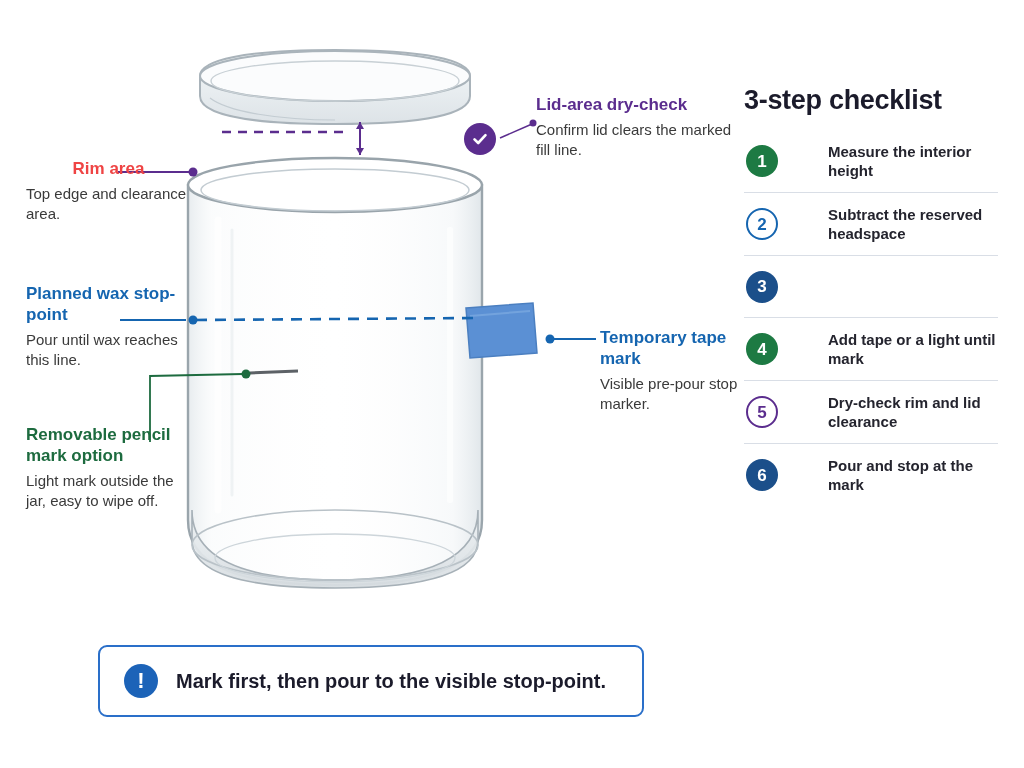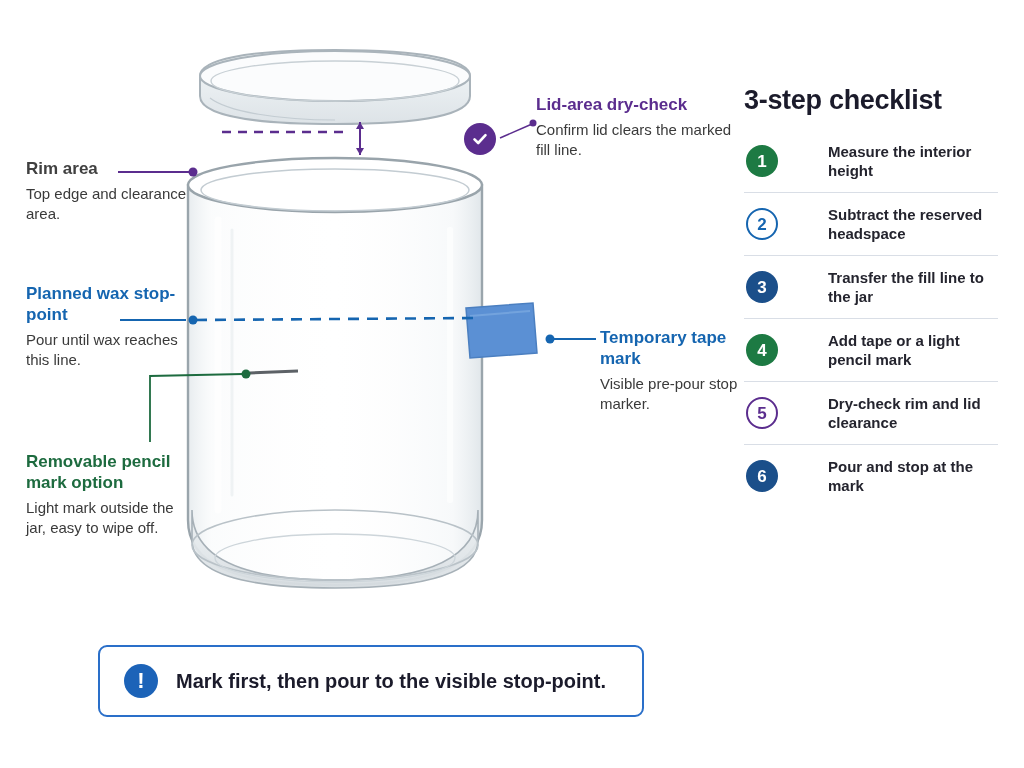--- a/index.html
+++ b/index.html
@@ -38,22 +38,22 @@
     margin: 0 0 5px 0;
   }
   .anno .body {
     font-size: 15px;
     line-height: 20px;
     color: #3a3a3a;
     margin: 0;
   }
   .anno.purple .title { color: #5b2d8e; }
   .anno.blue   .title { color: #1565b0; }
-  .anno.green  .title { color: #1d6b3f; margin-top: 27px; }
-  .anno.rimpurple .title { color: #404040; }
+  .anno.green  .title { color: #1d6b3f; }
+  .anno.rimpurple .title { color: #ef4444; text-align: center; }
 
   
   #anno-rim        { left: 26px;  top: 158px; width: 165px; }
   #anno-stop       { left: 26px;  top: 283px; width: 165px; }
   #anno-pencil     { left: 26px;  top: 424px; width: 165px; }
   #anno-lid        { left: 536px; top: 94px;  width: 200px; }
   #anno-tape       { left: 600px; top: 327px; width: 150px; }
 
   
   #checklist {
@@ -275,26 +275,25 @@
       <div class="step-text">Measure the interior height</div>
     </div>
 
     <div class="step">
       <div class="badge outline" style="color:#1565b0;">2</div>
       <div class="step-text">Subtract the reserved headspace</div>
     </div>
 
     <div class="step">
       <div class="badge" style="background:#1b4f8a;">3</div>
-      <div class="step-text">Transfer the fill line to the jar</div>
     </div>
 
     <div class="step">
       <div class="badge" style="background:#1d7a43;">4</div>
-      <div class="step-text">Add tape or a light pencil mark</div>
+      <div class="step-text">Add tape or a light until mark</div>
     </div>
 
     <div class="step">
       <div class="badge outline" style="color:#5b2d8e;">5</div>
       <div class="step-text">Dry-check rim and lid clearance</div>
     </div>
 
     <div class="step">
       <div class="badge" style="background:#1b4f8a;">6</div>
       <div class="step-text">Pour and stop at the mark</div>

